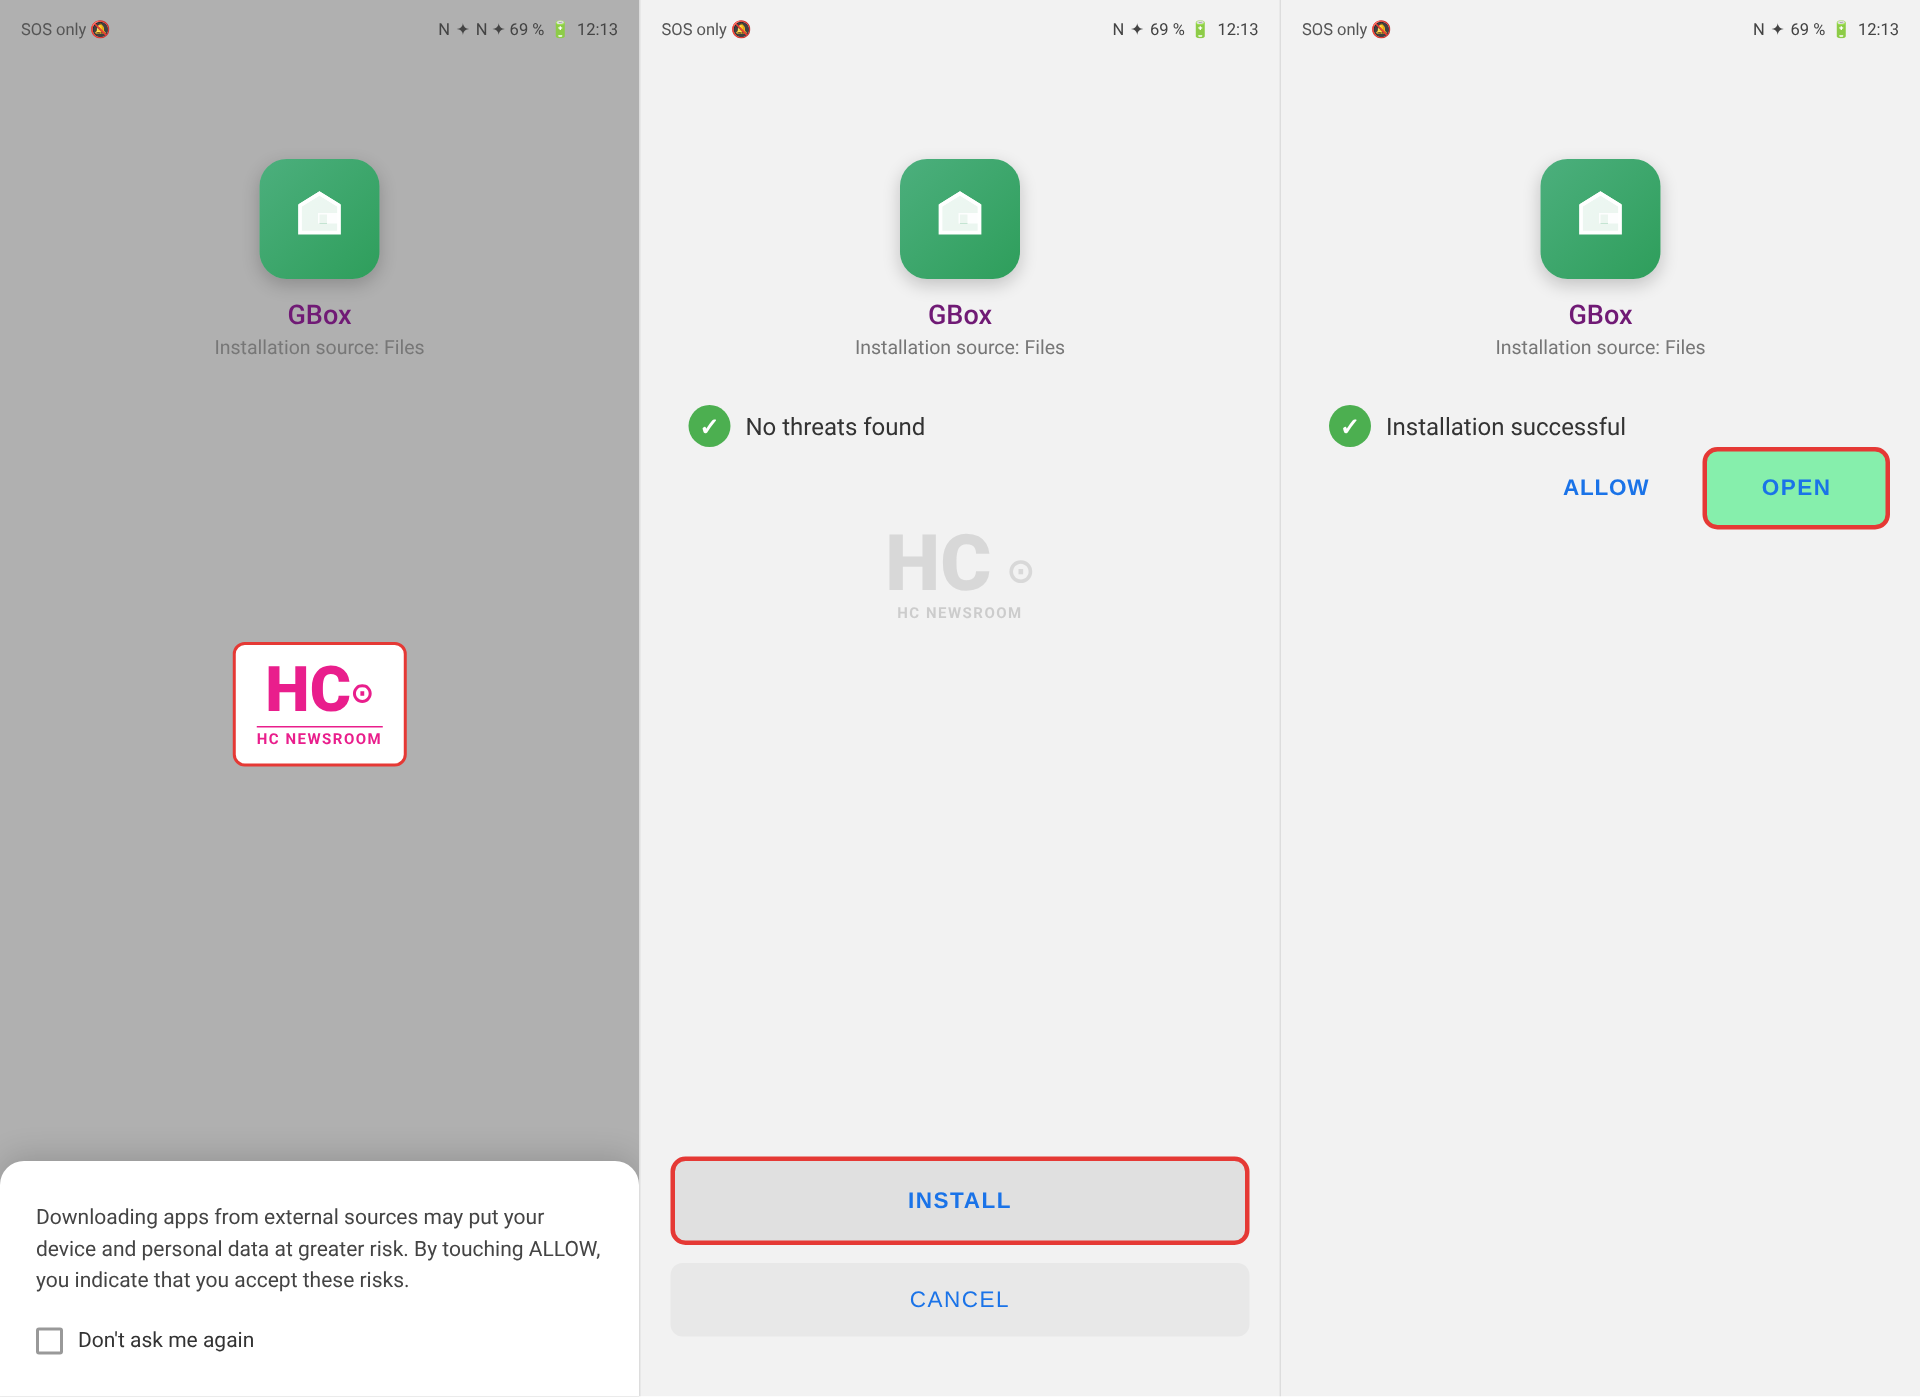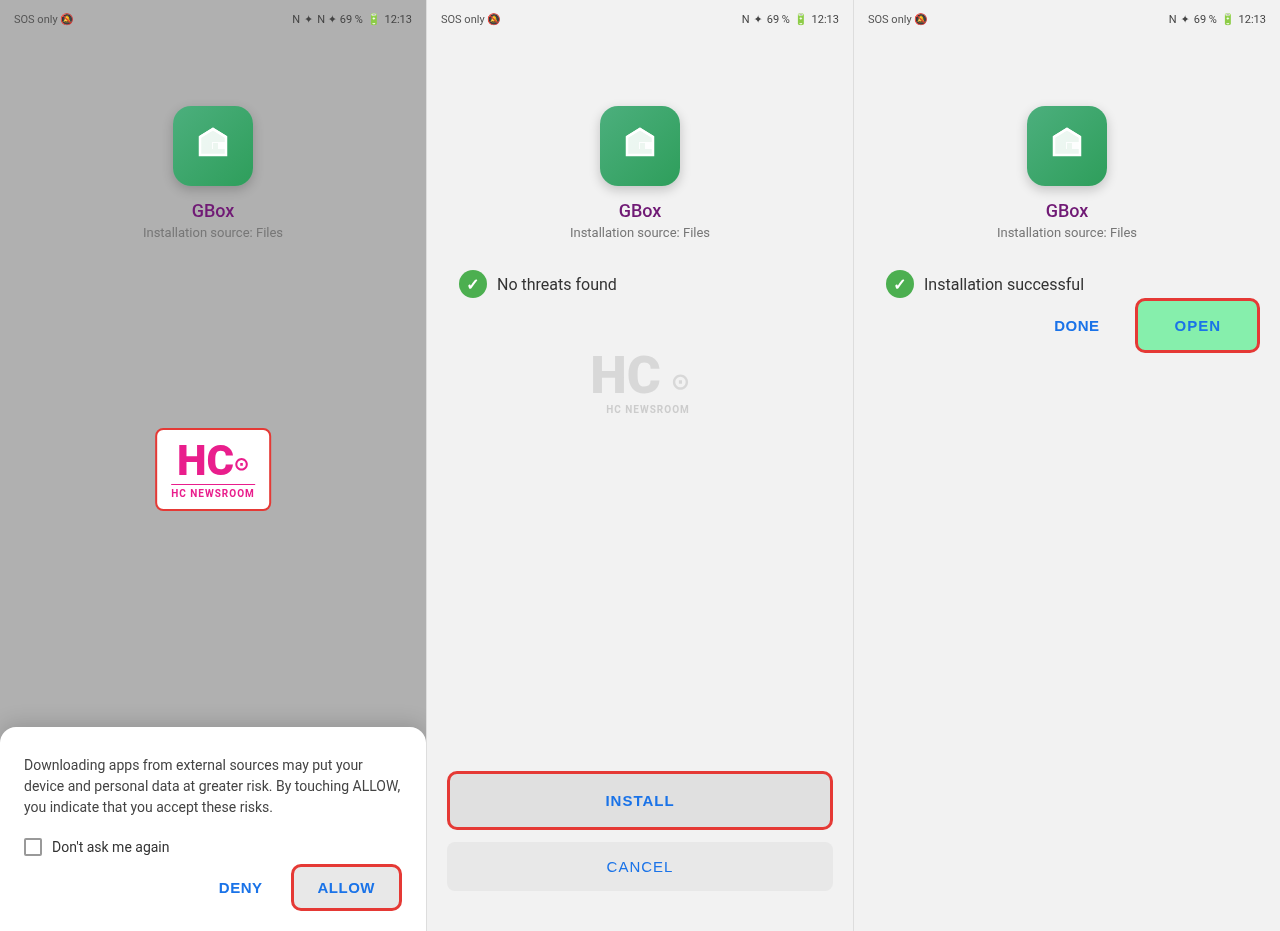--- a/index.html
+++ b/index.html
@@ -299,21 +299,21 @@
       text-align: center;
     }
 
     .watermark-gray {
       position: absolute;
       top: 350px;
       left: 50%;
       transform: translateX(-50%);
       z-index: 10;
       opacity: 0.35;
-      text-align: right;
+      text-align: center;
     }
 
     .watermark-hc {
       font-size: 42px;
       font-weight: 900;
       line-height: 1;
     }
 
     .watermark-hc-color .h-letter { color: #e91e8c; }
     .watermark-hc-color .c-letter { color: #e91e8c; }
@@ -362,24 +362,20 @@
     <div class="app-source">Installation source: Files</div>
   </div>
 
   <div class="content-area">
     <div class="dialog-box">
       <div class="dialog-body">Downloading apps from external sources may put your device and personal data at greater risk. By touching ALLOW, you indicate that you accept these risks.</div>
       <div class="checkbox-row">
         <div class="checkbox"></div>
         <span class="checkbox-label">Don't ask me again</span>
       </div>
-      <div class="dialog-buttons">
-        <button class="btn-deny">DENY</button>
-        <button class="btn-allow">ALLOW</button>
-      </div>
     </div>
   </div>
 
   <div class="watermark-color">
     <div class="watermark-hc watermark-hc-color">
       <span class="h-letter">H</span><span class="c-letter">C</span><span style="font-size:18px; vertical-align:middle; color:#e91e8c;">⊙</span>
     </div>
     <div class="watermark-sub watermark-sub-color">HC NEWSROOM</div>
   </div>
 </div>
@@ -461,17 +457,17 @@
     <div class="app-source">Installation source: Files</div>
   </div>
 
   <div class="content-area">
     <div class="threat-status">
       <div class="check-icon"></div>
       <span class="status-text">Installation successful</span>
     </div>
 
     <div class="bottom-action-buttons">
-      <button class="btn-done">DONE</button>
+      <button class="btn-done">ALLOW</button>
       <button class="btn-open">OPEN</button>
     </div>
   </div>
 </div>
 
 </body></html>

